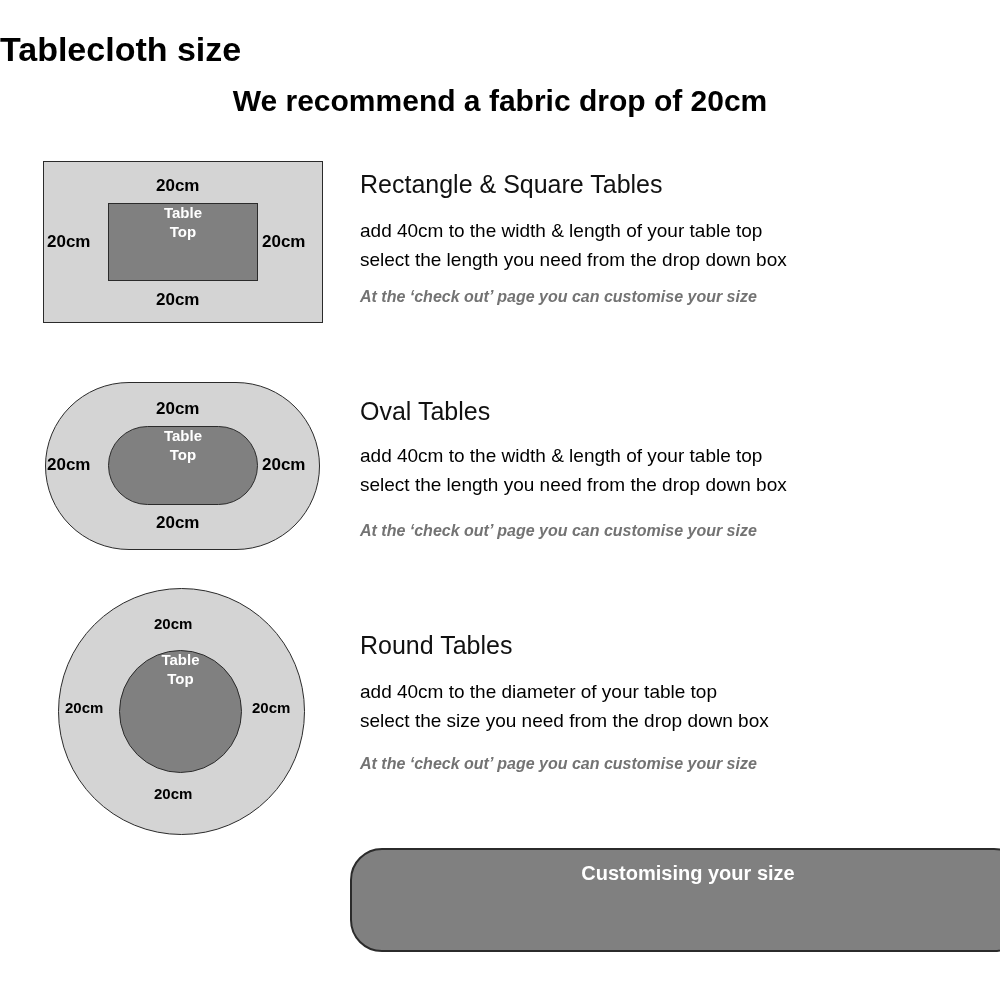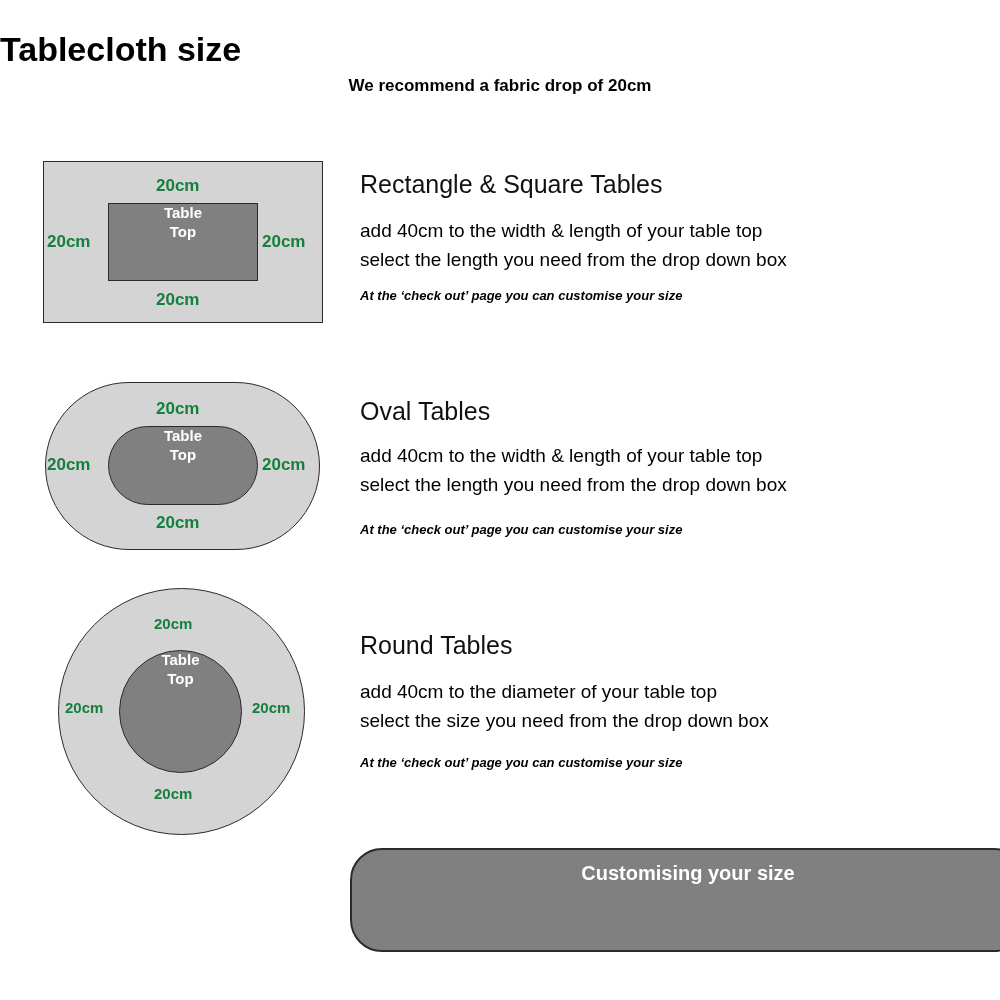--- a/index.html
+++ b/index.html
@@ -22,46 +22,46 @@
     top: 30px;
     left: 0;
     width: 1000px;
     text-align: left;
     font-size: 34px;
     font-weight: bold;
     letter-spacing: 0px;
   }
   .subtitle {
     position: absolute;
-    top: 76px;
+    top: 84px;
     left: 0;
     width: 1000px;
     text-align: center;
-    font-size: 17px;
+    font-size: 30px;
     font-weight: bold;
   }
 
   
   .sec-heading {
     position: absolute;
     font-size: 25px;
     font-weight: normal;
     color: #111;
   }
   .sec-line {
     position: absolute;
     font-size: 19px;
     color: #000;
   }
   .sec-note {
     position: absolute;
-    font-size: 13px;
+    font-size: 16px;
     font-weight: bold;
     font-style: italic;
-    color: #000000;
+    color: #737373;
   }
 
   
   .diagram {
     position: absolute;
   }
   .outer {
     position: absolute;
     background: #d4d4d4;
     border: 1.5px solid #2b2b2b;
@@ -77,21 +77,21 @@
     align-items: center;
     color: #ffffff;
     font-size: 15px;
     font-weight: bold;
     line-height: 1.25;
   }
   .dim {
     position: absolute;
     font-size: 17px;
     font-weight: bold;
-    color: #15803d;
+    color: #000000;
     white-space: nowrap;
   }
   .dim.small {
     font-size: 15px;
   }
 
   
   .callout {
     position: absolute;
     left: 350px;

